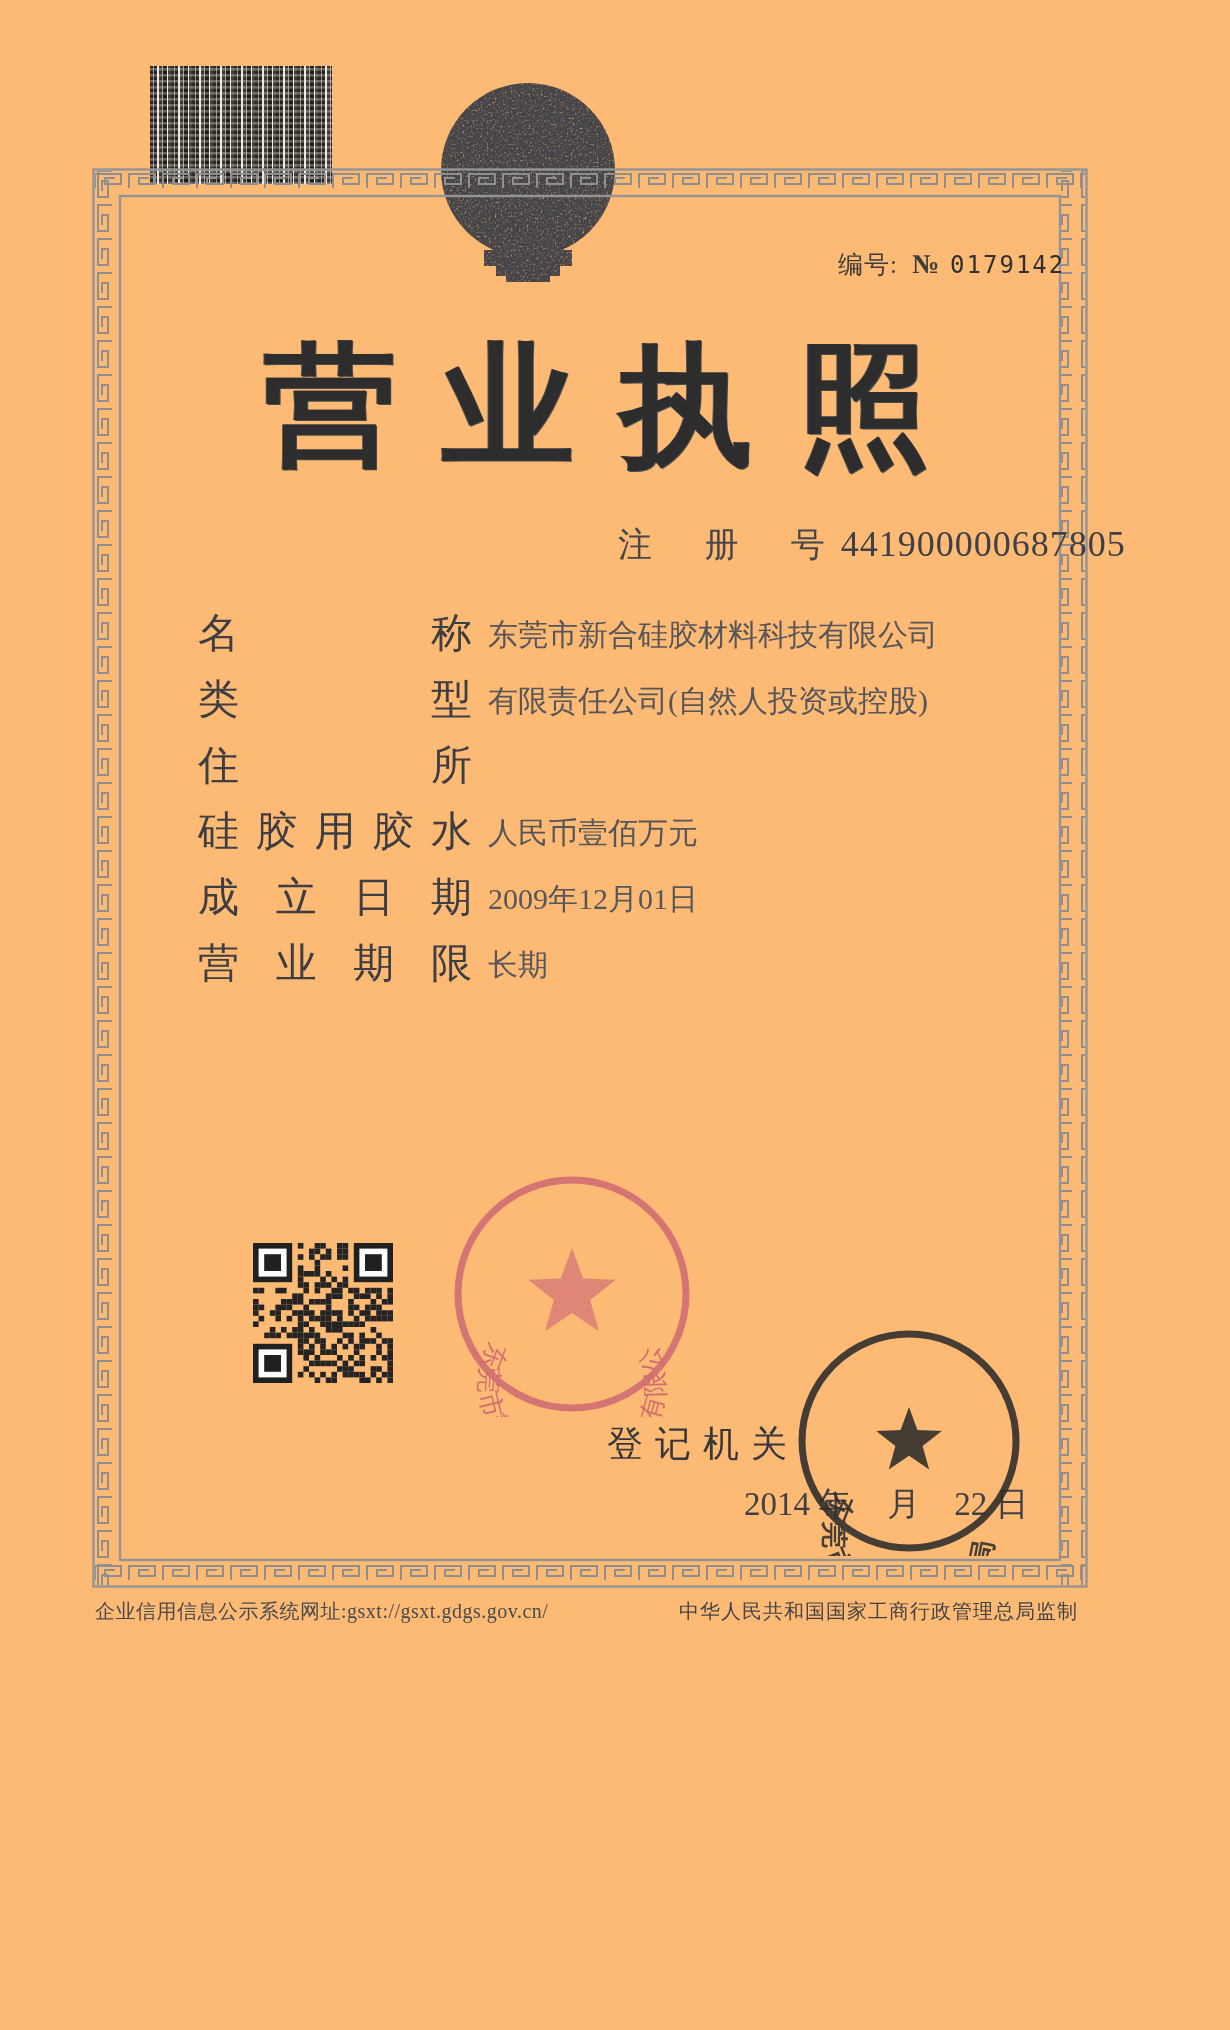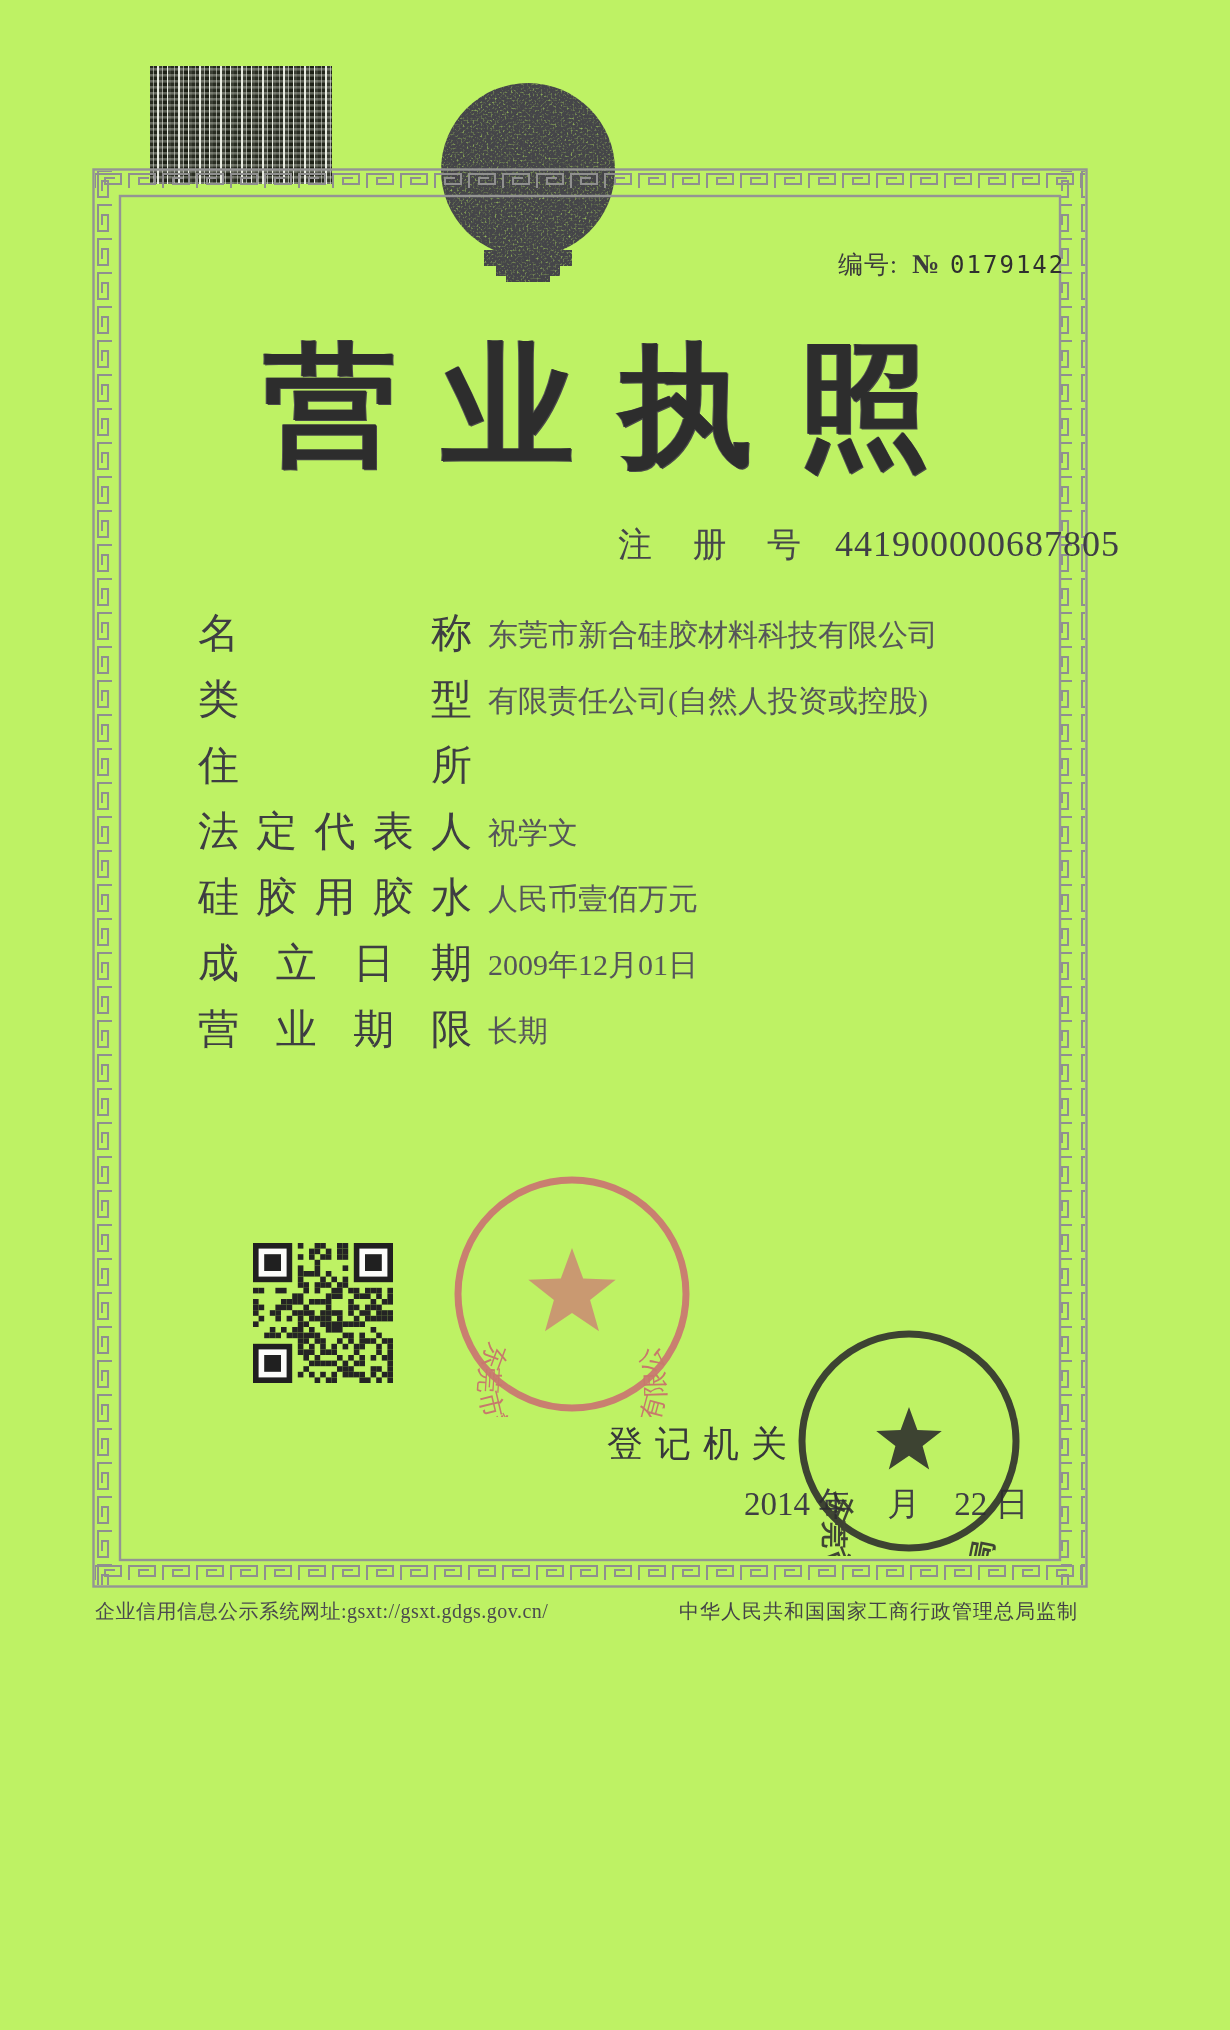--- a/index.html
+++ b/index.html
@@ -1,16 +1,16 @@
 <!DOCTYPE html>
 <html><head>
 <meta charset="utf-8">
 <style>
   html,body{margin:0;padding:0;background:#e9e9e9;}
-  .page{position:relative;width:1230px;height:2030px;background:#bef264;overflow:hidden;
+  .page{position:relative;width:1230px;height:2030px;background:#fdba74;overflow:hidden;
         font-family:"Liberation Serif","DejaVu Serif",serif;color:#3d3d3d;}
   .abs{position:absolute;}
 
   
   .barcode{left:150px;top:66px;width:182px;height:118px;opacity:.92;
     background:
       repeating-linear-gradient(0deg, rgba(255,255,255,.30) 0 2px, rgba(0,0,0,0) 2px 5px, rgba(255,255,255,.18) 5px 6px),
       repeating-linear-gradient(90deg,#1d1d1d 0 3px,#8a8a8a 3px 4px,#151515 4px 7px,#e8e8e8 7px 9px,#2c2c2c 9px 12px,#9b9b9b 12px 13px,#101010 13px 17px,#ededed 17px 18px,#333 18px 21px);}
 
   
@@ -20,21 +20,21 @@
   .serial{left:838px;top:248px;font-size:25px;color:#3c3c3c;letter-spacing:1px;white-space:nowrap;}
   .serial .nomark{font-weight:bold;font-size:27px;margin:0 10px 0 14px;}
   .serial .num{font-family:"DejaVu Sans Mono","Liberation Mono",monospace;font-size:24px;letter-spacing:2px;color:#2f2f2f;}
 
   .title{left:170px;top:318px;width:900px;text-align:center;
          font-family:"DejaVu Sans","Liberation Sans",sans-serif;
          font-weight:900;font-size:132px;letter-spacing:46px;color:#2d2d2d;
          text-shadow:1px 1px 0 #4a4a4a, -1px 0 0 #555;}
 
   .regline{left:618px;top:522px;white-space:nowrap;}
-  .regline .rlabel{font-size:34px;letter-spacing:16px;color:#46464b;margin-right:18px;}
+  .regline .rlabel{font-size:34px;letter-spacing:16px;color:#46464b;font-family:Liberation Mono, monospace;}
   .regline .rnum{font-size:36px;color:#3f3f46;letter-spacing:1px;}
 
   .fields{left:198px;top:610px;width:830px;}
   .row{display:flex;align-items:flex-start;height:66px;}
   .row.tall{height:auto;}
   .flabel{width:274px;flex:0 0 274px;font-size:41px;color:#3e3e42;line-height:1.15;
           text-align:justify;text-align-last:justify;}
   .fvalue{margin-left:16px;padding-top:7px;font-size:30px;color:#55555a;line-height:1.2;white-space:nowrap;}
   .fvalue.para{white-space:normal;width:548px;font-size:24px;line-height:29px;color:#4e4e52;padding-top:4px;}
 
@@ -105,24 +105,20 @@
     <div class="row">
       <div class="flabel">名称</div>
       <div class="fvalue">东莞市新合硅胶材料科技有限公司</div>
     </div>
     <div class="row">
       <div class="flabel">类型</div>
       <div class="fvalue">有限责任公司(自然人投资或控股)</div>
     </div>
     <div class="row">
       <div class="flabel">住所</div>
-    </div>
-    <div class="row">
-      <div class="flabel">法定代表人</div>
-      <div class="fvalue">祝学文</div>
     </div>
     <div class="row">
       <div class="flabel">硅胶用胶水</div>
       <div class="fvalue">人民币壹佰万元</div>
     </div>
     <div class="row">
       <div class="flabel">成立日期</div>
       <div class="fvalue">2009年12月01日</div>
     </div>
     <div class="row">

